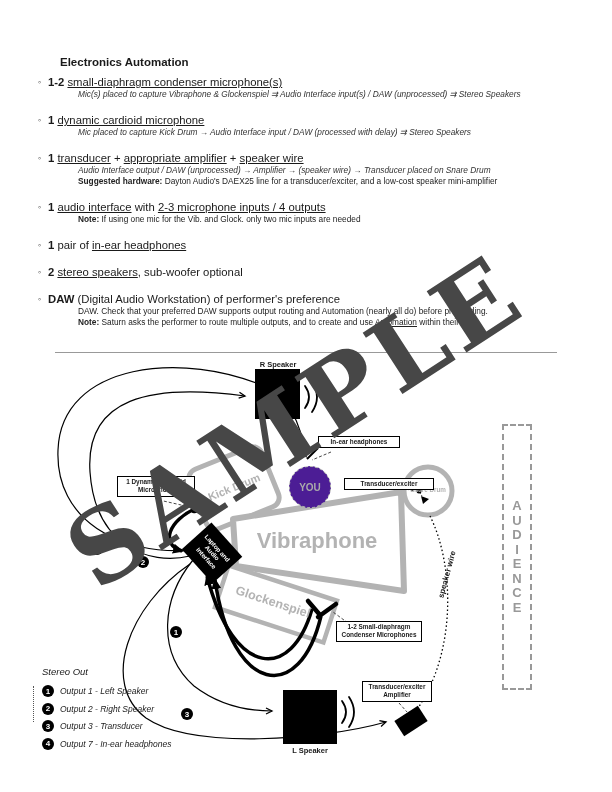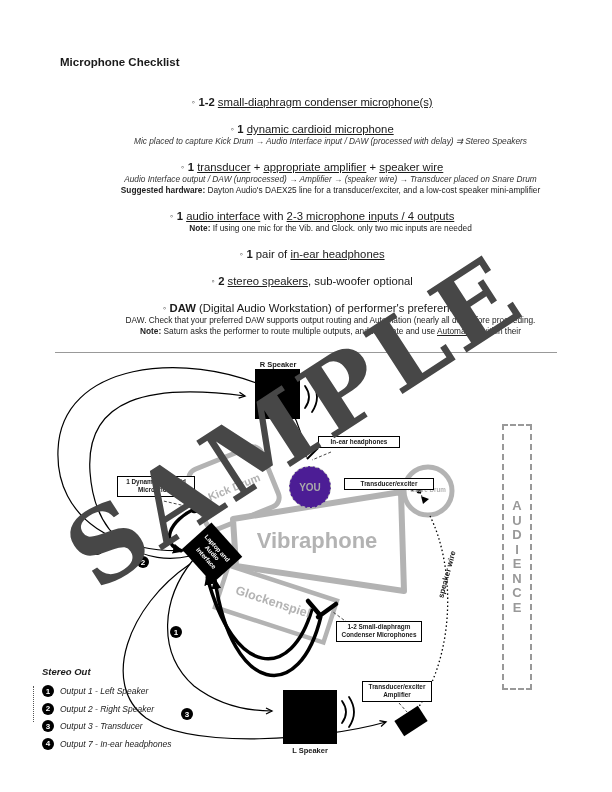--- a/index.html
+++ b/index.html
@@ -2,21 +2,21 @@
 <html><head>
 <meta charset="utf-8">
 <style>
   html,body{margin:0;padding:0;background:#e8e8e8;}
   .page{position:relative;width:612px;height:792px;background:#fff;margin:0 auto;
         font-family:"Liberation Sans",sans-serif;color:#1a1a1a;overflow:hidden;}
   .b{font-weight:700}
   .u{text-decoration:underline}
   
   .doc-title{position:absolute;left:60px;top:56px;font-size:11.5px;font-weight:700;}
-  .checklist{position:absolute;left:38px;top:96px;width:545px;text-align:center;}
+  .checklist{position:absolute;left:38px;top:76px;width:545px;}
   .item{margin-bottom:14px;}
   .title-line{font-size:11.3px;line-height:13px;}
   .bullet{display:inline-block;width:10px;font-size:9px;vertical-align:1px;color:#333;}
   .subline{padding-left:40px;font-size:8.3px;line-height:11px;color:#222;}
   .flow{font-style:italic;color:#333;}
   .rule{position:absolute;left:55px;top:352px;width:502px;border-top:1px solid #999;}
   
   svg.layer{position:absolute;left:0;top:0;z-index:1;}
   .blackbox{position:absolute;background:#000;z-index:2;}
   .spk-label{position:absolute;font-size:7.5px;font-weight:600;text-align:center;z-index:2;}
@@ -28,42 +28,43 @@
   .laptop span{color:#fff;font-size:6.3px;font-weight:700;text-align:center;line-height:1.2;white-space:pre-line;}
   .you{position:absolute;left:289px;top:466px;width:40px;height:40px;border:1.5px dashed #aaa;
        border-radius:50%;display:flex;align-items:center;justify-content:center;background:#4c1d95;
        color:#aaa;font-weight:700;font-size:10px;z-index:2;}
   .audience{position:absolute;left:502px;top:424px;width:30px;height:266px;border:2px dashed #999;
             box-sizing:border-box;display:flex;align-items:center;justify-content:center;z-index:2;}
   .audience span{color:#999;font-weight:700;font-size:13px;line-height:14.5px;white-space:pre-line;text-align:center;}
   .badge{position:absolute;width:12px;height:12px;background:#000;border-radius:50%;color:#fff;
          font-size:8px;font-weight:700;display:flex;align-items:center;justify-content:center;z-index:3;}
   .legend{position:absolute;left:42px;top:666px;z-index:2;}
-  .legend-title{font-style:italic;font-size:9.5px;margin-bottom:8px;font-weight:bold;}
+  .legend-title{font-style:italic;font-size:9.5px;margin-bottom:8px;}
   .legend-row{display:flex;align-items:center;margin-bottom:5.5px;}
   .legend-badge{width:12px;height:12px;background:#000;border-radius:50%;color:#fff;font-size:8px;
                 font-weight:700;display:flex;align-items:center;justify-content:center;margin-right:6px;flex:0 0 auto;}
   .legend-label{font-style:italic;font-size:8.5px;color:#222;white-space:nowrap;}
   .legend-dots{position:absolute;left:-9px;top:20px;height:36px;border-left:1.5px dotted #555;}
   .sw-label{position:absolute;left:415px;top:570px;width:64px;text-align:center;font-size:8px;
             font-weight:700;transform:rotate(-75deg);z-index:2;}
   .watermark{position:absolute;left:15px;top:372px;width:560px;text-align:center;z-index:6;
              font-family:"DejaVu Serif",serif;font-weight:700;font-size:100px;letter-spacing:6px;
              color:#474747;transform:rotate(-33deg);line-height:1;pointer-events:none;}
 </style>
 </head>
 <body>
 
 <div class="page">
 
-  <div class="doc-title">Microphone Checklist</div>
+  <div class="doc-title">Electronics Automation</div>
 
   <div class="checklist">
     <div class="item">
       <div class="title-line"><span class="bullet">◦</span><span><span class="b">1-2 </span><span class="u">small-diaphragm condenser microphone(s)</span></span></div>
+      <div class="subline flow"><span>Mic(s) placed to capture Vibraphone &amp; Glockenspiel ⇉ Audio Interface input(s) / DAW (unprocessed) ⇉ Stereo Speakers</span></div>
     </div>
     <div class="item">
       <div class="title-line"><span class="bullet">◦</span><span><span class="b">1 </span><span class="u">dynamic cardioid microphone</span></span></div>
       <div class="subline flow"><span>Mic placed to capture Kick Drum → Audio Interface input / DAW (processed with delay) ⇉ Stereo Speakers</span></div>
     </div>
     <div class="item">
       <div class="title-line"><span class="bullet">◦</span><span><span class="b">1 </span><span class="u">transducer</span><span> + </span><span class="u">appropriate amplifier</span><span> + </span><span class="u">speaker wire</span></span></div>
       <div class="subline flow"><span>Audio Interface output / DAW (unprocessed) → Amplifier → (speaker wire) → Transducer placed on Snare Drum</span></div>
       <div class="subline"><span class="b">Suggested hardware:</span><span> Dayton Audio's DAEX25 line for a transducer/exciter, and a low-cost speaker mini-amplifier</span></div>
     </div>

